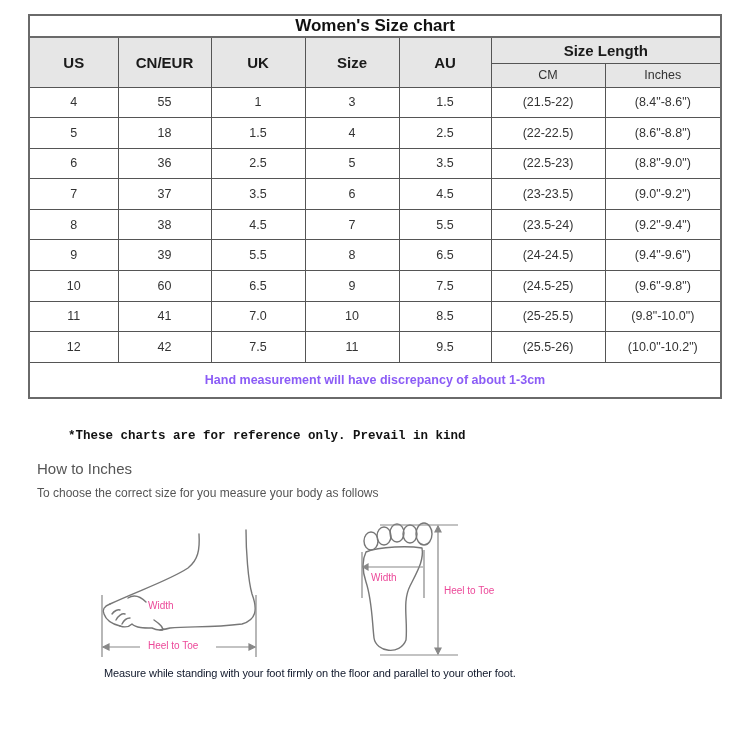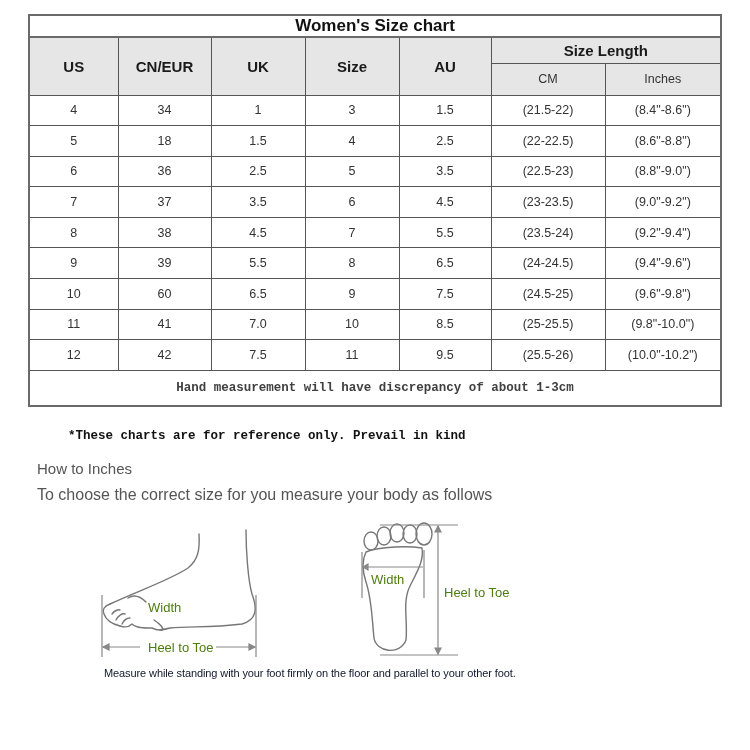--- a/index.html
+++ b/index.html
@@ -14,37 +14,37 @@
     .size-table td, .size-table th {
       border: 1px solid #555; text-align: center; vertical-align: middle;
       font-size: 12.5px; color: #333; font-weight: normal;
     }
     .size-table .title-row th {
       height: 18px; font-size: 17px; font-weight: bold; color: #111; background: #fff;
       border-bottom: 2px solid #6a6a6a;
     }
     .size-table .head-row th { background: #e6e6e6; font-size: 15px; font-weight: bold; color: #1a1a1a; }
     .size-table .head-row th.group { height: 26px; }
-    .size-table .sub-row th { background: #e6e6e6; font-size: 12.5px; font-weight: normal; color: #333; height: 32px; }
+    .size-table .sub-row th { background: #e6e6e6; font-size: 12.5px; font-weight: normal; color: #333; height: 24px; }
     .size-table tbody td { height: 30.6px; }
     .size-table .note-row td {
-      height: 36px; font-family: Liberation Mono, monospace; font-weight: bold;
-      font-size: 12.5px; color: #404040; border-top: 1.5px solid #222;
+      height: 36px; font-family: Liberation Sans, sans-serif; font-weight: bold;
+      font-size: 12.5px; color: #8b5cf6; border-top: 1.5px solid #222;
     }
 
     .ref-note {
       position: absolute; left: 32px; top: 429px;
       font-family: "Liberation Mono", monospace; font-weight: bold; font-size: 12.5px; color: #111; margin-left: 36px;
     }
     .measure-title { position: absolute; left: 37px; top: 460px; font-size: 15px; color: #555; }
-    .measure-sub { position: absolute; left: 37px; top: 486px; font-size: 16px; color: #555; }
+    .measure-sub { position: absolute; left: 37px; top: 486px; font-size: 12px; color: #555; }
 
     .side-foot { position: absolute; left: 90px; top: 510px; width: 200px; height: 155px; }
     .top-foot { position: absolute; left: 340px; top: 510px; width: 200px; height: 155px; }
-    .fig-label { position: absolute; font-size: 13px; color: #4d7c0f; white-space: nowrap; text-align: right; }
+    .fig-label { position: absolute; font-size: 10px; color: #ec4899; white-space: nowrap; text-align: right; }
 
     .measure-caption { position: absolute; left: 104px; top: 667px; font-size: 11px; color: #0f172a; letter-spacing: -0.1px; }
   </style>
 </head>
 <body>
 
 <table class="size-table">
   <colgroup>
     <col style="width:89px">
       <col style="width:93px">
@@ -67,21 +67,21 @@
       <th colspan="2" class="group">Size Length</th>
     </tr>
     <tr class="sub-row">
       <th>CM</th>
       <th>Inches</th>
     </tr>
   </thead>
   <tbody>
     <tr>
       <td>4</td>
-      <td>34</td>
+      <td>55</td>
       <td>1</td>
       <td>3</td>
       <td>1.5</td>
       <td>(21.5-22)</td>
       <td>(8.4"-8.6")</td>
     </tr>
     <tr>
       <td>5</td>
       <td>18</td>
       <td>1.5</td>

